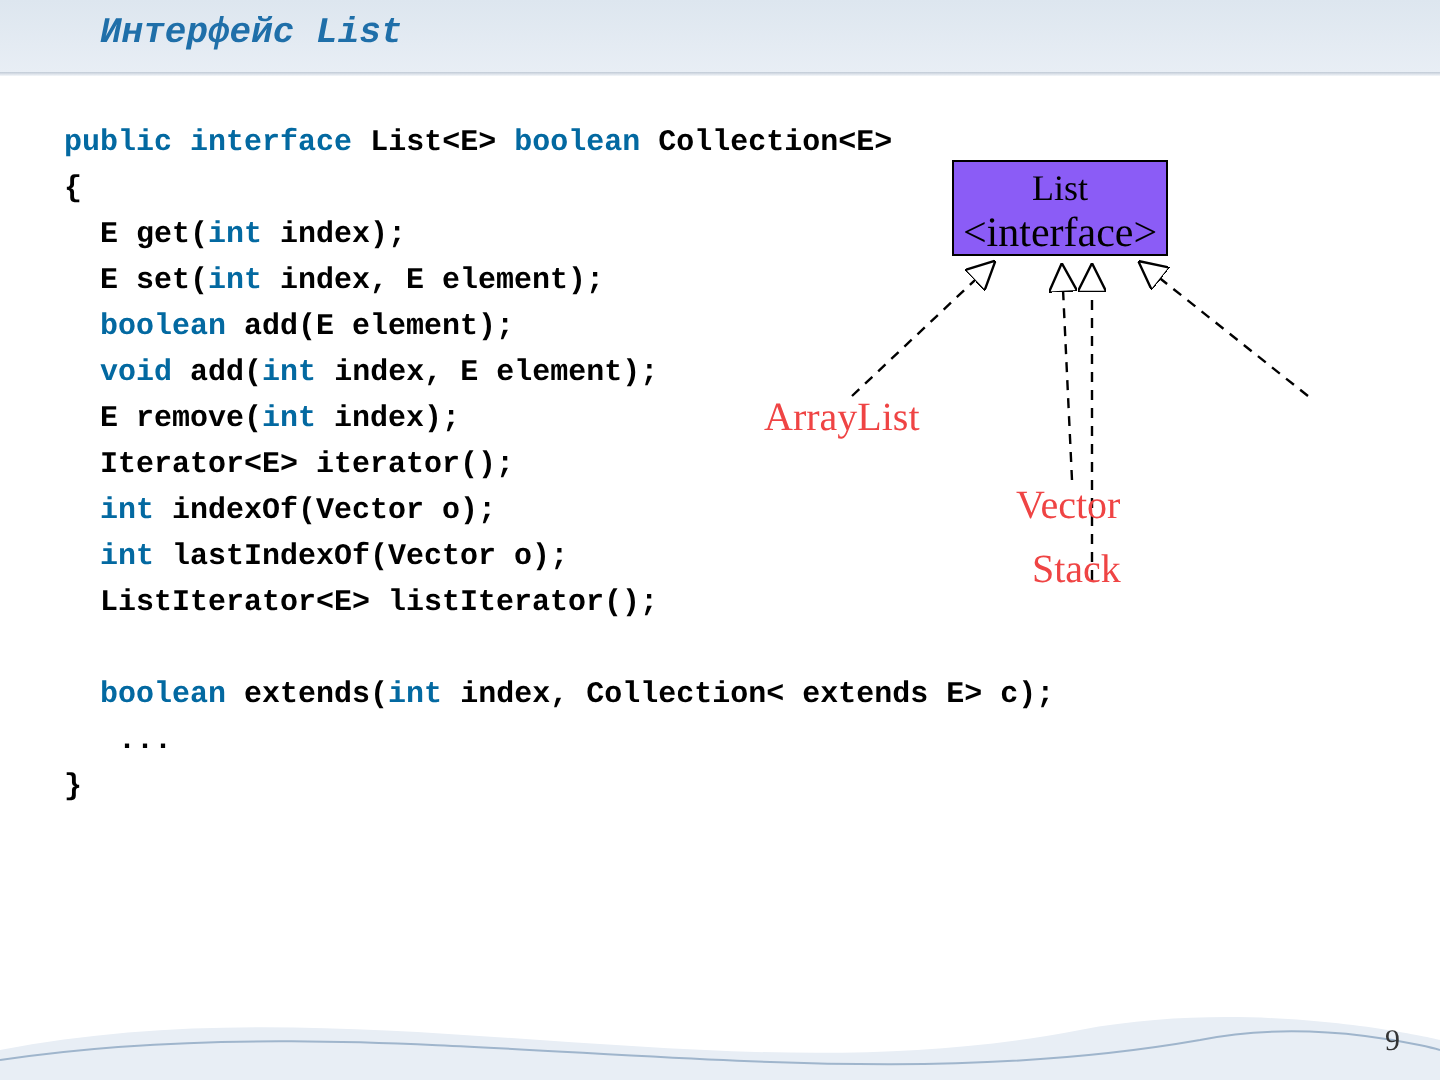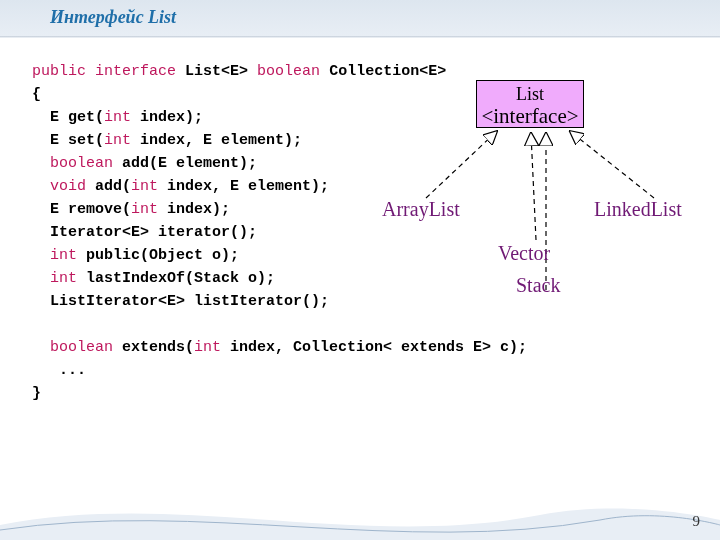--- a/index.html
+++ b/index.html
@@ -35,62 +35,62 @@
     background: linear-gradient(to bottom, #c0cad6 0%, #f5f8fb 100%);
   }
   .title {
     position: absolute;
     top: 7px;
     left: 50px;
     font-size: 18px;
     color: #1f6fa9;
     font-style: italic;
     font-weight: bold;
-    font-family: Liberation Serif, serif;
+    font-family: Liberation Mono, monospace;
   }
   .code-area {
     position: absolute;
     top: 60px;
     left: 32px;
     font-family: "Courier New", monospace;
     font-size: 15px;
     line-height: 23px;
     color: #000;
     font-weight: bold;
     white-space: pre;
   }
-  .kw { color: #be185d; font-weight: normal; }
+  .kw { color: #0369a1; font-weight: bold; }
   .diagram {
     position: absolute;
     top: 80px;
     right: 34px;
     width: 300px;
     height: 260px;
   }
   .box {
     position: absolute;
     top: 0;
     left: 90px;
     width: 108px;
     height: 48px;
     border: 1.5px solid #000;
-    background: #f0abfc;
+    background: #8b5cf6;
     text-align: center;
     font-family: "Times New Roman", serif;
     font-size: 18px;
     line-height: 22px;
     padding-top: 2px;
     box-sizing: border-box;
   }
   .box .sub { font-size: 21px; }
   .dlabel {
     position: absolute;
     font-family: "Times New Roman", serif;
     font-size: 20px;
-    color: #701a75;
+    color: #ef4444;
   }
   .page-num {
     position: absolute;
     bottom: 10px;
     right: 20px;
     font-family: "Times New Roman", serif;
     font-size: 15px;
     color: #333;
   }
   .wave {
@@ -110,22 +110,22 @@
   <div class="title">Интерфейс List</div>
 
   <div class="code-area"><span class="kw">public</span> <span class="kw">interface</span> <span>List&lt;E&gt;</span> <span class="kw">boolean</span> <span>Collection&lt;E&gt;</span>
 <span>{</span>
 <span>  E get(</span><span class="kw">int</span><span> index);</span>
 <span>  E set(</span><span class="kw">int</span><span> index, E element);</span>
   <span class="kw">boolean</span><span> add(E element);</span>
   <span class="kw">void</span><span> add(</span><span class="kw">int</span><span> index, E element);</span>
 <span>  E remove(</span><span class="kw">int</span><span> index);</span>
 <span>  Iterator&lt;E&gt; iterator();</span>
-  <span class="kw">int</span><span> public(Object o);</span>
-  <span class="kw">int</span><span> lastIndexOf(Stack o);</span>
+  <span class="kw">int</span><span> indexOf(Vector o);</span>
+  <span class="kw">int</span><span> lastIndexOf(Vector o);</span>
 <span>  ListIterator&lt;E&gt; listIterator();</span>
 <span> </span>
   <span class="kw">boolean</span><span> extends(</span><span class="kw">int</span><span> index, Collection&lt; extends E&gt; c);</span>
 <span>   ...</span>
 <span>}</span></div>
 
   <div class="diagram">
     <div class="box">
       <span>List</span><br>
       <span class="sub">&lt;interface&gt;</span>
@@ -135,22 +135,21 @@
         <marker id="tri" markerWidth="12" markerHeight="12" refX="10" refY="6" orient="auto">
           <path d="M0,0 L12,6 L0,12 Z" fill="#fff" stroke="#000" stroke-width="1"></path>
         </marker>
       </defs>
       <line x1="40" y1="118" x2="110" y2="52" stroke="#000" stroke-width="1.2" stroke-dasharray="5,4" marker-end="url(#tri)"></line>
       <line x1="268" y1="118" x2="185" y2="52" stroke="#000" stroke-width="1.2" stroke-dasharray="5,4" marker-end="url(#tri)"></line>
       <line x1="150" y1="160" x2="145" y2="54" stroke="#000" stroke-width="1.2" stroke-dasharray="5,4" marker-end="url(#tri)"></line>
       <line x1="160" y1="210" x2="160" y2="54" stroke="#000" stroke-width="1.2" stroke-dasharray="5,4" marker-end="url(#tri)"></line>
     </svg>
     <div class="dlabel" style="top:118px; left:-4px;">ArrayList</div>
-    <div class="dlabel" style="top:118px; left:208px;">LinkedList</div>
-    <div class="dlabel" style="top:162px; left:112px;">Vector</div>
+    <div class="dlabel" style="top:162px; left:122px;">Vector</div>
     <div class="dlabel" style="top:194px; left:130px;">Stack</div>
   </div>
 
   <svg class="wave" viewBox="0 0 720 60" preserveAspectRatio="none">
     <path d="M0,45 C180,10 360,70 540,35 C630,18 720,40 720,40 L720,60 L0,60 Z" fill="#e8eef5"></path>
     <path d="M0,50 C200,20 400,75 600,40 C660,28 720,45 720,45" fill="none" stroke="#9fb5cc" stroke-width="1"></path>
   </svg>
 
   <div class="page-num">9</div>
 </div>

